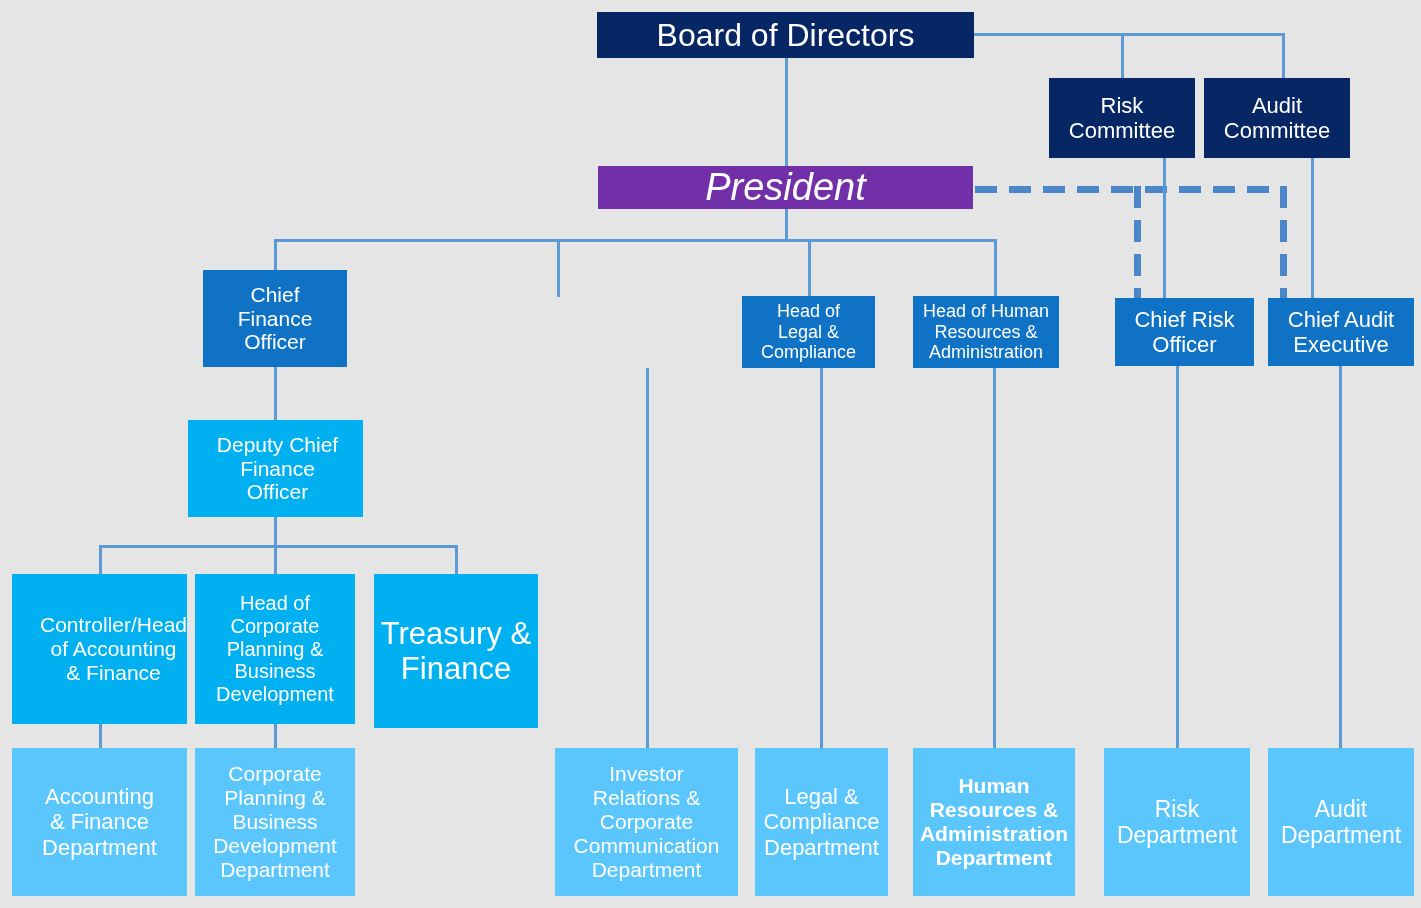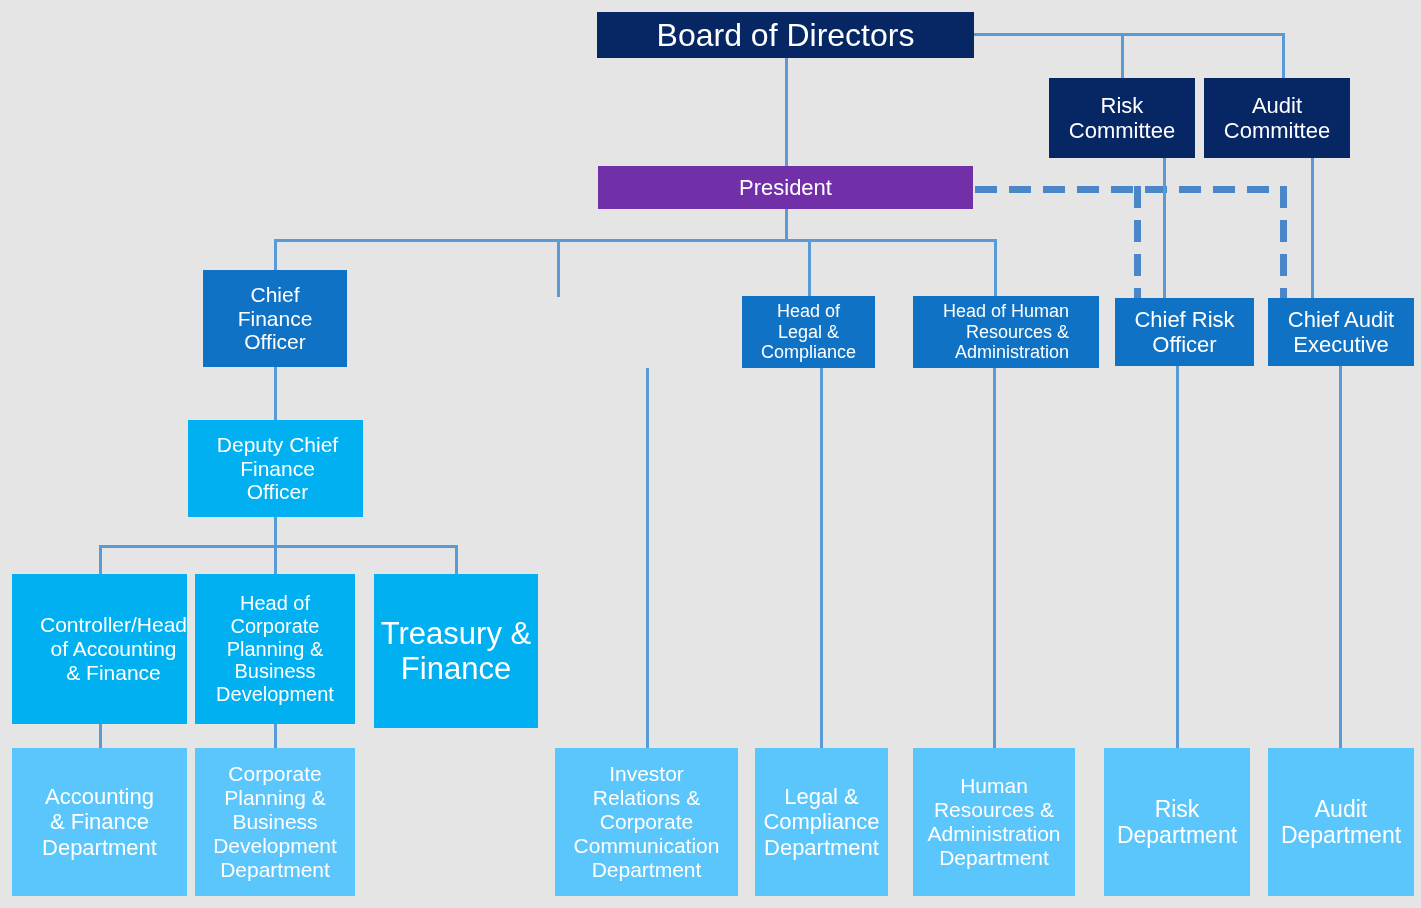--- a/index.html
+++ b/index.html
@@ -34,21 +34,21 @@
     justify-content:center;
     text-align:center;
     color:#ffffff;
     box-sizing:border-box;
     line-height:1.14;
     padding:2px 4px;
     white-space:pre-line;
   }
   .lvl-board{background:#062664;font-size:32px;}
   .lvl-committee{background:#062664;font-size:22px;}
-  .lvl-president{background:#7230A8;font-size:22px;}
+  .lvl-president{background:#7230A8;font-size:38px;font-style:italic;}
   .lvl-exec{background:#0F72C4;}
   .lvl-deputy{background:#00B0F0;}
   .lvl-sub{background:#00B0F0;}
   .lvl-dept{background:#5BC6FB;}
 </style>
 </head>
 <body>
 
 <div id="chart">
 
@@ -100,21 +100,21 @@
 
   <div class="node lvl-exec" style="left:203px;top:270px;width:144px;height:97px;font-size:21px;">Chief
 Finance
 Officer</div>
 
 
   <div class="node lvl-exec" style="left:742px;top:296px;width:133px;height:72px;font-size:18px;">Head of
 Legal &amp;
 Compliance</div>
 
-  <div class="node lvl-exec" style="left:913px;top:296px;width:186px;height:72px;font-size:18px;text-align:right;">Head of  Human
+  <div class="node lvl-exec" style="left:913px;top:296px;width:146px;height:72px;font-size:18px;">Head of  Human
 Resources &amp;
 Administration</div>
 
   <div class="node lvl-exec" style="left:1115px;top:298px;width:139px;height:68px;font-size:22px;">Chief Risk
 Officer</div>
 
   <div class="node lvl-exec" style="left:1268px;top:298px;width:146px;height:68px;font-size:22px;">Chief Audit
 Executive</div>
 
   <div class="node lvl-deputy" style="left:188px;top:420px;width:175px;height:97px;font-size:21px;padding-left:8px;">Deputy Chief
@@ -147,21 +147,21 @@
   <div class="node lvl-dept" style="left:555px;top:748px;width:183px;height:148px;font-size:21px;">Investor
 Relations &amp;
 Corporate
 Communication
 Department</div>
 
   <div class="node lvl-dept" style="left:755px;top:748px;width:133px;height:148px;font-size:22px;">Legal &amp;
 Compliance
 Department</div>
 
-  <div class="node lvl-dept" style="left:913px;top:748px;width:162px;height:148px;font-size:21px;">Human
+  <div class="node lvl-dept" style="left:913px;top:748px;width:162px;height:148px;font-size:21px;font-weight:bold;">Human
 Resources &amp;
 Administration
 Department</div>
 
   <div class="node lvl-dept" style="left:1104px;top:748px;width:146px;height:148px;font-size:23px;">Risk
 Department</div>
 
   <div class="node lvl-dept" style="left:1268px;top:748px;width:146px;height:148px;font-size:23px;">Audit
 Department</div>
 

